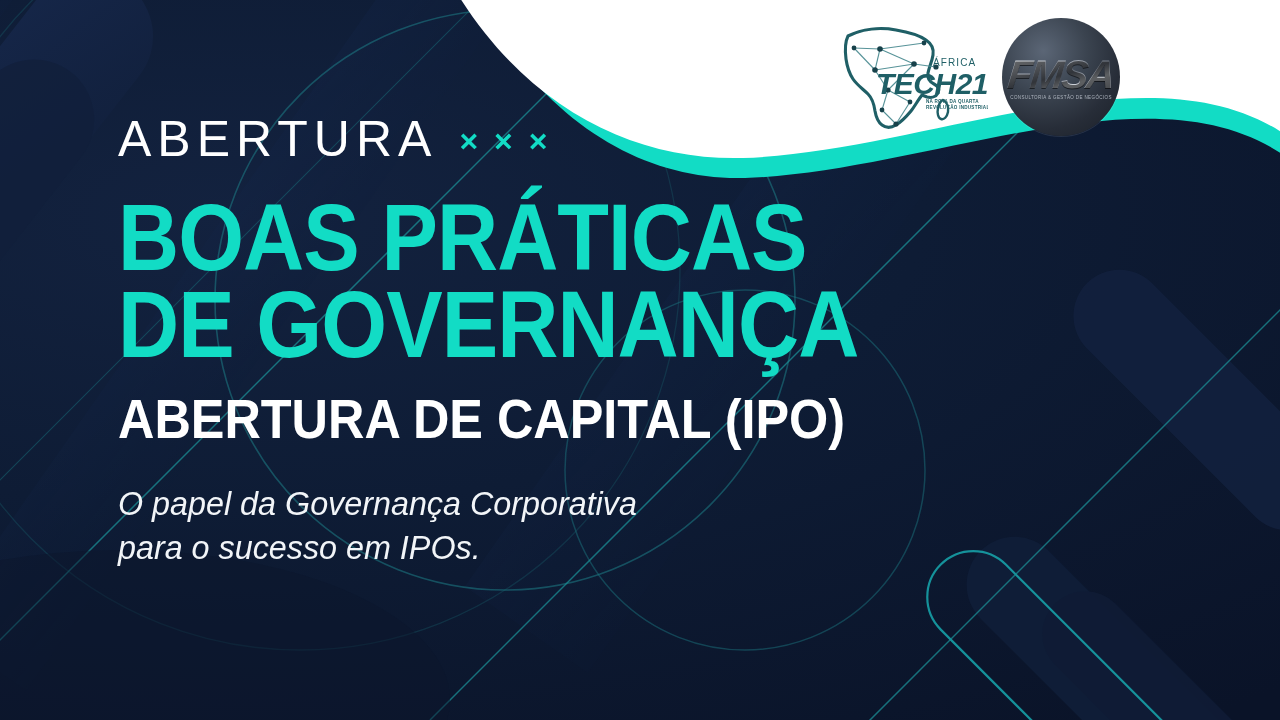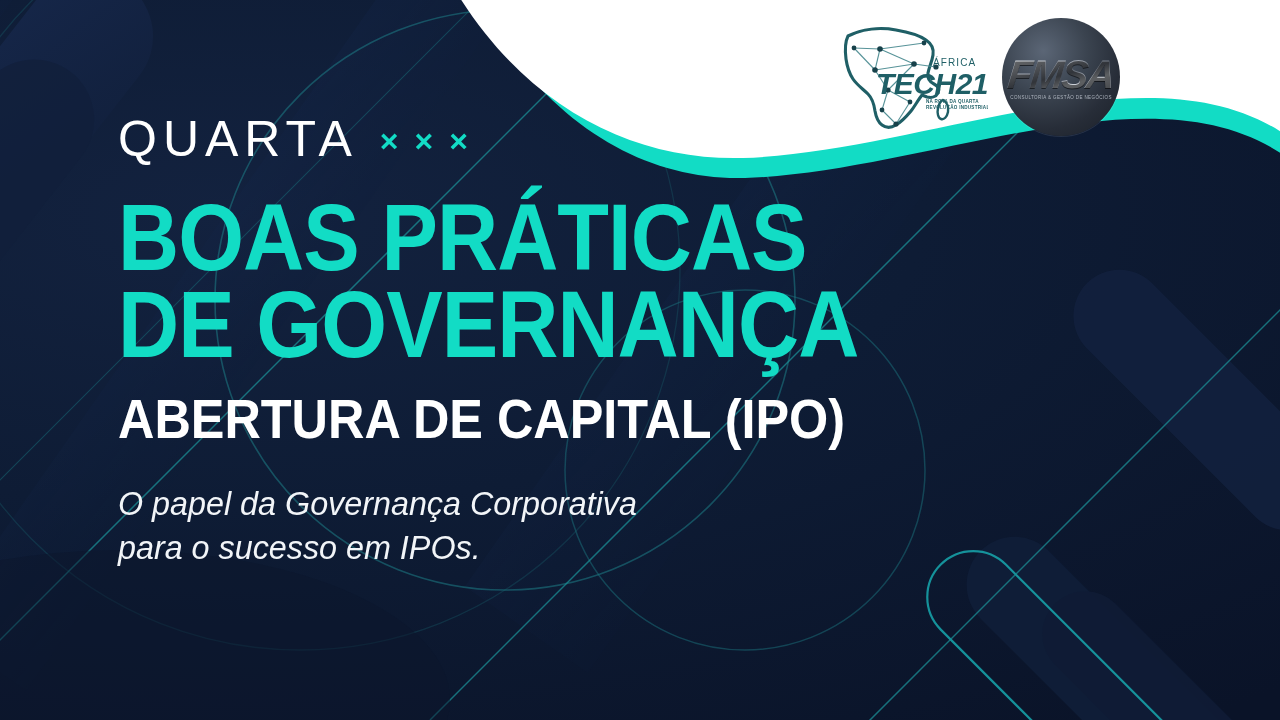--- a/index.html
+++ b/index.html
@@ -296,21 +296,21 @@
         <div class="fmsa-word">FMSA</div>
         <div class="fmsa-sub">CONSULTORIA &amp; GESTÃO DE NEGÓCIOS</div>
       </div>
     </div>
 
   </div>
 
   <div class="content">
 
     <div class="webinar-row">
-      <div class="webinar-label">QUARTA</div>
+      <div class="webinar-label">ABERTURA</div>
       <div class="x-marks">
         <span class="x-mark">×</span>
         <span class="x-mark">×</span>
         <span class="x-mark">×</span>
       </div>
     </div>
 
     <div class="headline">BOAS PRÁTICAS
 DE GOVERNANÇA</div>
 

